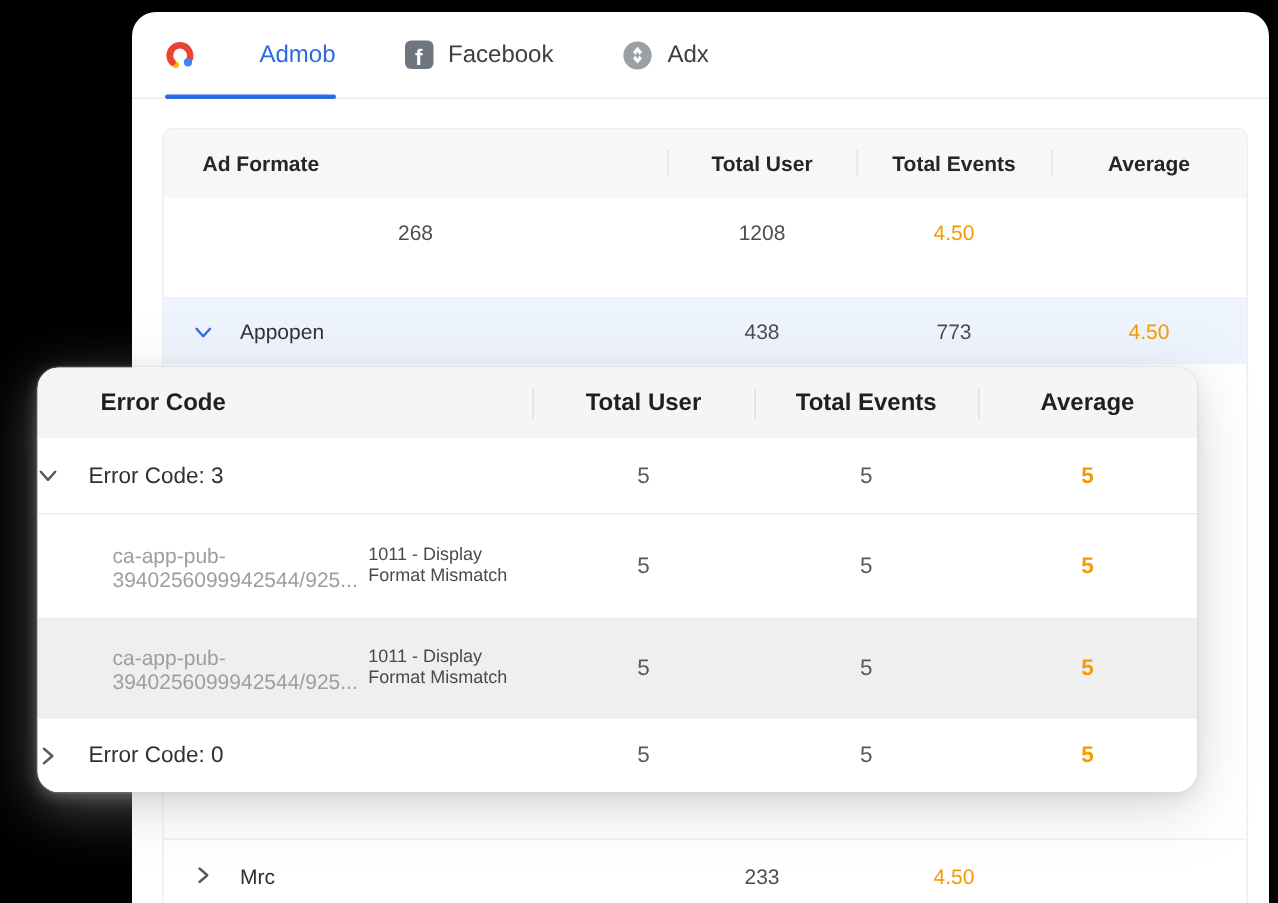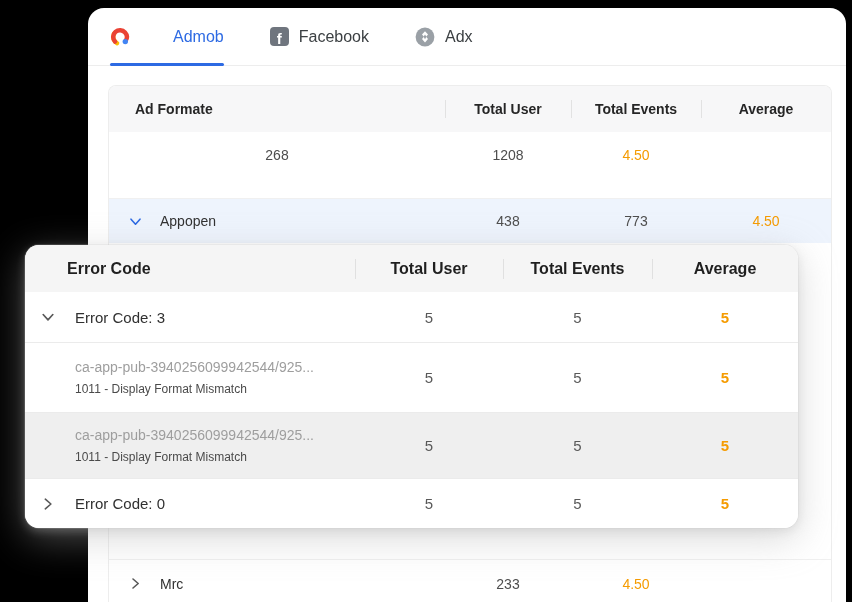--- a/index.html
+++ b/index.html
@@ -94,25 +94,25 @@
   }
   .orow { border-top:1px solid #ebebeb; background:#fff; }
   .orow.group { height:50px; }
   .orow.detail { height:70px; }
   .orow.detail.shaded { height:66px; background:#efefef; }
   .orow .cell {
     display:flex; align-items:center; justify-content:center;
     font-size:15px; color:#595959;
   }
   .orow .cell.first {
-    justify-content:flex-start; padding-left:16px; gap:20px; color:#303030;
+    justify-content:flex-start; gap:20px; color:#303030;
   }
   .orow .cell.first.noclip { padding-left:50px; }
   .orow .cell.avg { color:#f59b00; font-weight:600; }
-  .detail-lines { display:flex; flex-direction:column; gap:7px; justify-content:flex-start; }
+  .detail-lines { display:flex; flex-direction:row; gap:7px; justify-content:flex-start; }
   .detail-lines .l1 { font-size:14px; color:#9e9e9e; }
   .detail-lines .l2 { font-size:12px; color:#4a4a4a; }
 </style>
 </head>
 <body>
 
 <div class="card">
 
   <div class="tabs">
     <div class="tab active">

